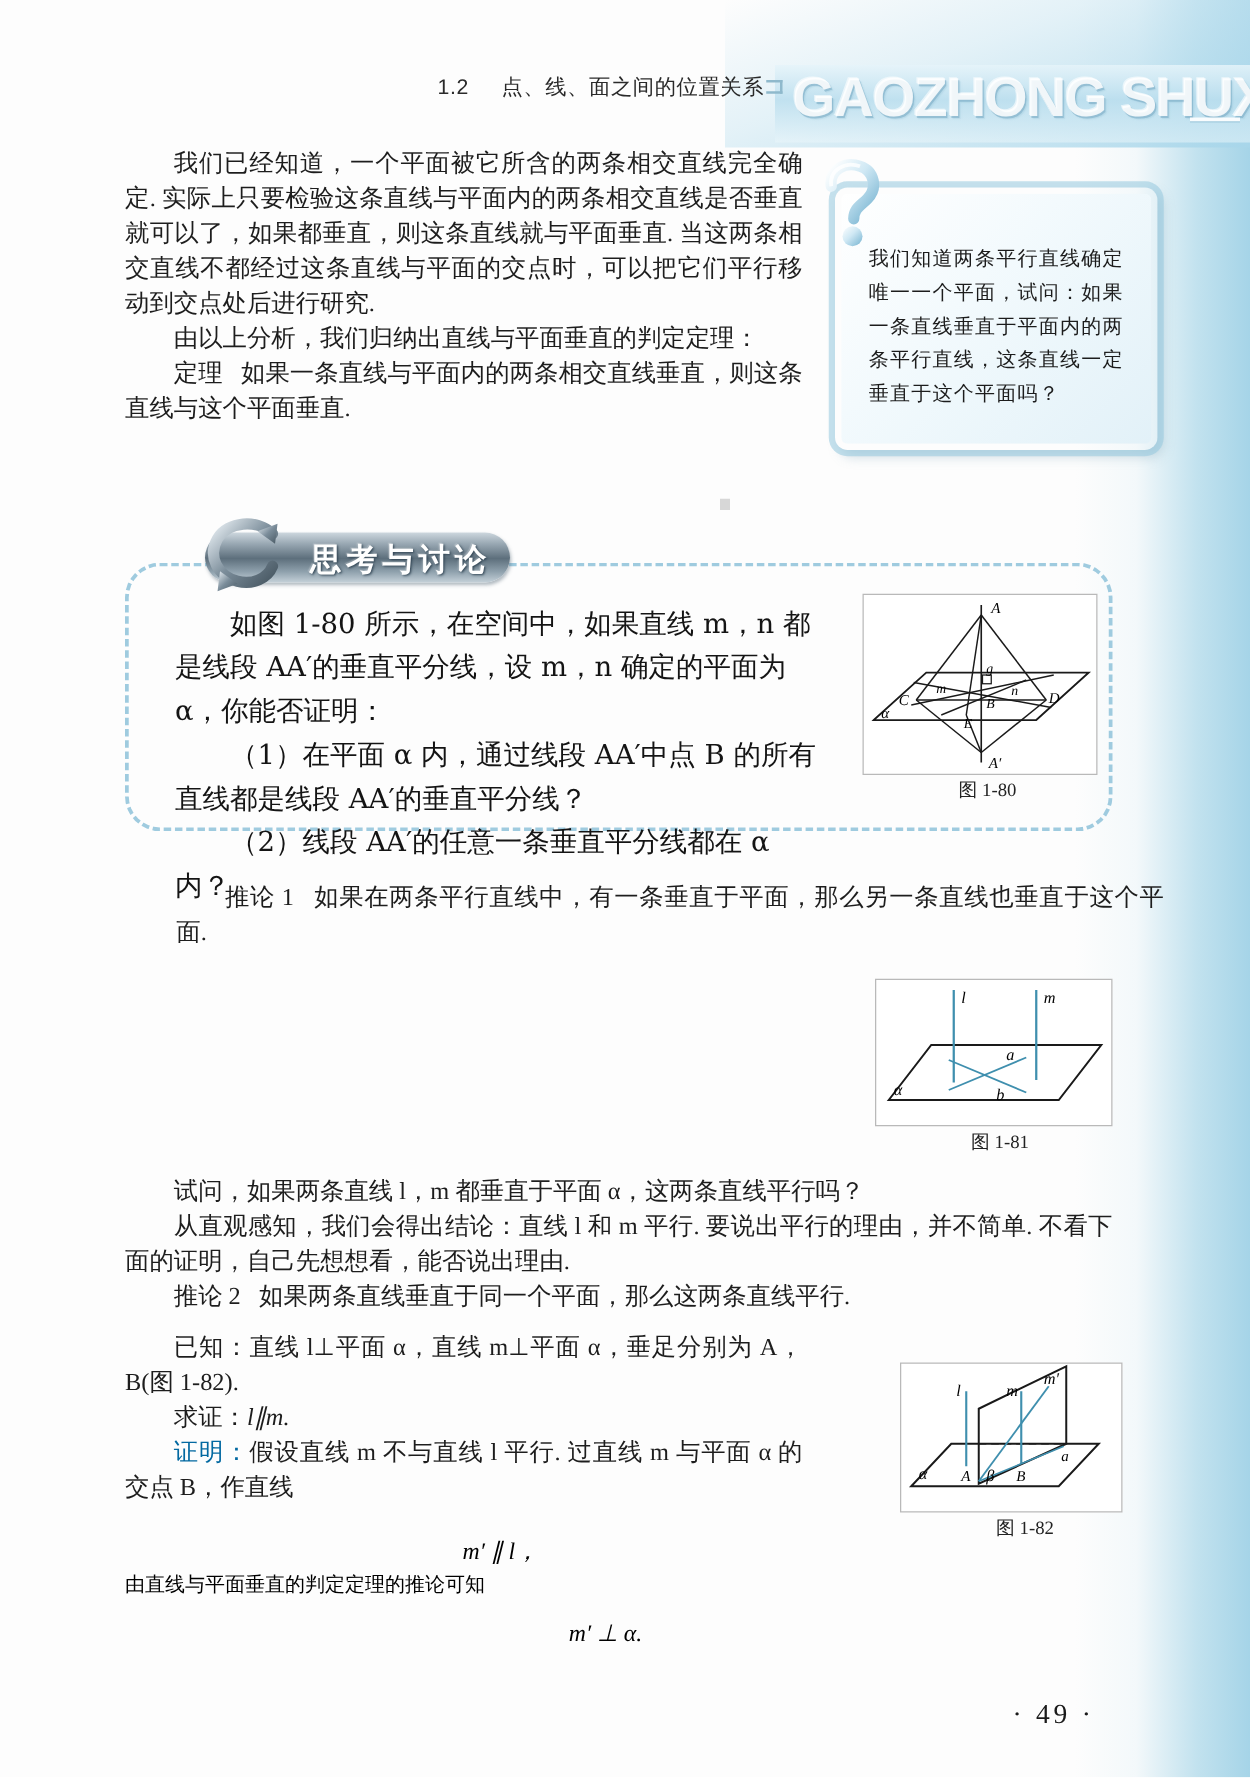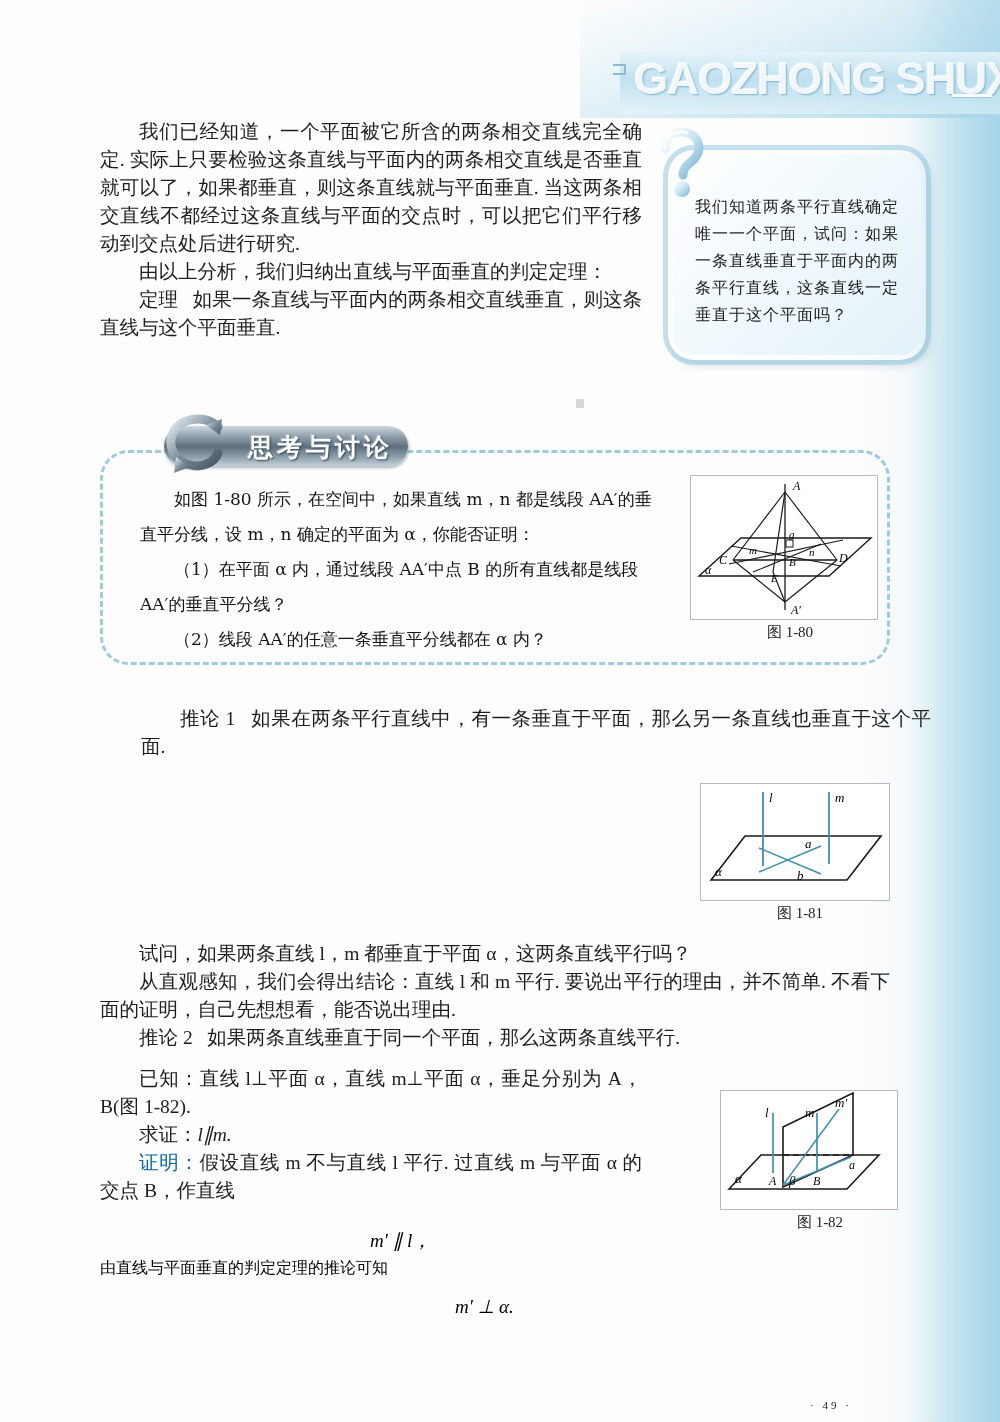--- a/index.html
+++ b/index.html
@@ -87,21 +87,21 @@
     margin-bottom: 0;
     font-family: "Liberation Serif", serif;
   }
   .blue { color: #0369a1; }
   .mi { font-style: italic; font-family: "Liberation Serif", serif; }
 
   
   .qbox {
     position: absolute; left: 668px; top: 150px;
     width: 258px; height: 210px;
-    border-radius: 26px;
+    border-radius: 10px;
     background: linear-gradient(135deg, #ffffff 0%, #f3fafd 40%, #e2f1f8 100%);
     border: 5px solid transparent;
     background-clip: padding-box;
     box-shadow: 0 0 0 5px rgba(150,200,222,0.55),
                 4px 5px 9px rgba(120,160,180,0.35);
   }
   .qbox-inner {
     padding: 38px 20px 10px 22px;
     font-size: 16px; line-height: 27px; color: #1c1c1c;
     font-family: "DejaVu Serif", serif;
@@ -136,21 +136,21 @@
     font-size: 25px; font-weight: bold; letter-spacing: 4px;
     color: #ffffff;
     text-shadow: 1px 1px 2px rgba(40,60,75,0.9), -1px -1px 1px rgba(255,255,255,0.3);
     font-family: "DejaVu Sans", sans-serif;
     white-space: nowrap;
   }
   .badge-swirl { position: absolute; left: 28px; top: -10px; width: 84px; height: 66px; }
 
   .think-text {
     position: absolute; left: 140px; top: 482px; width: 520px;
-    font-size: 17px; line-height: 35px; color: #141414;
+    font-size: 22px; line-height: 35px; color: #141414;
     font-family: "DejaVu Serif", serif;
   }
   .think-text p { text-indent: 2em; }
   .think-text p.l2 { text-indent: 2em; }
 
   
   .fig { position: absolute; }
   .fig-frame { border: 1px solid #b9b9b9; background: #ffffff; }
   .fig-caption {
     text-align: center; font-size: 15px; color: #222;
@@ -159,41 +159,45 @@
 
   
   .eq {
     font-size: 19px; font-style: italic; text-align: left;
     font-family: "Liberation Serif", serif;
   }
 
   
   .footer {
     position: absolute; left: 810px; top: 1358px;
-    font-size: 11px; color: #1a1a1a; letter-spacing: 3px;
+    font-size: 22px; color: #1a1a1a; letter-spacing: 3px;
     font-family: "Liberation Serif", serif;
-    margin-top: 41px;
   }
 
   .speck {
     position: absolute; left: 576px; top: 399px;
     width: 8px; height: 9px;
     background: #c9c9c9; opacity: .75;
   }
 </style>
 </head>
 <body>
 
 <div id="page">
 
   <div class="edge-gradient"></div>
   <div class="edge-gradient-top"></div>
 
   <div class="header">
     <div class="header-band"></div>
+    <div class="header-title">
+      <span>1.2</span>
+      &nbsp;&nbsp;&nbsp;
+      <span>点、线、面之间的位置关系</span>
+    </div>
     <div class="header-marker"></div>
     <div class="header-watermark">GAOZHONG SHUXUE</div>
     <div class="header-dash"></div>
   </div>
 
   <div class="body-col">
     <p class="para">我们已经知道，一个平面被它所含的两条相交直线完全确定. 实际上只要检验这条直线与平面内的两条相交直线是否垂直就可以了，如果都垂直，则这条直线就与平面垂直. 当这两条相交直线不都经过这条直线与平面的交点时，可以把它们平行移动到交点处后进行研究.</p>
     <p class="para">由以上分析，我们归纳出直线与平面垂直的判定定理：</p>
     <p class="para blue"><span>定理</span>&nbsp;&nbsp;&nbsp;<span>如果一条直线与平面内的两条相交直线垂直，则这条直线与这个平面垂直.</span></p>
   </div>

